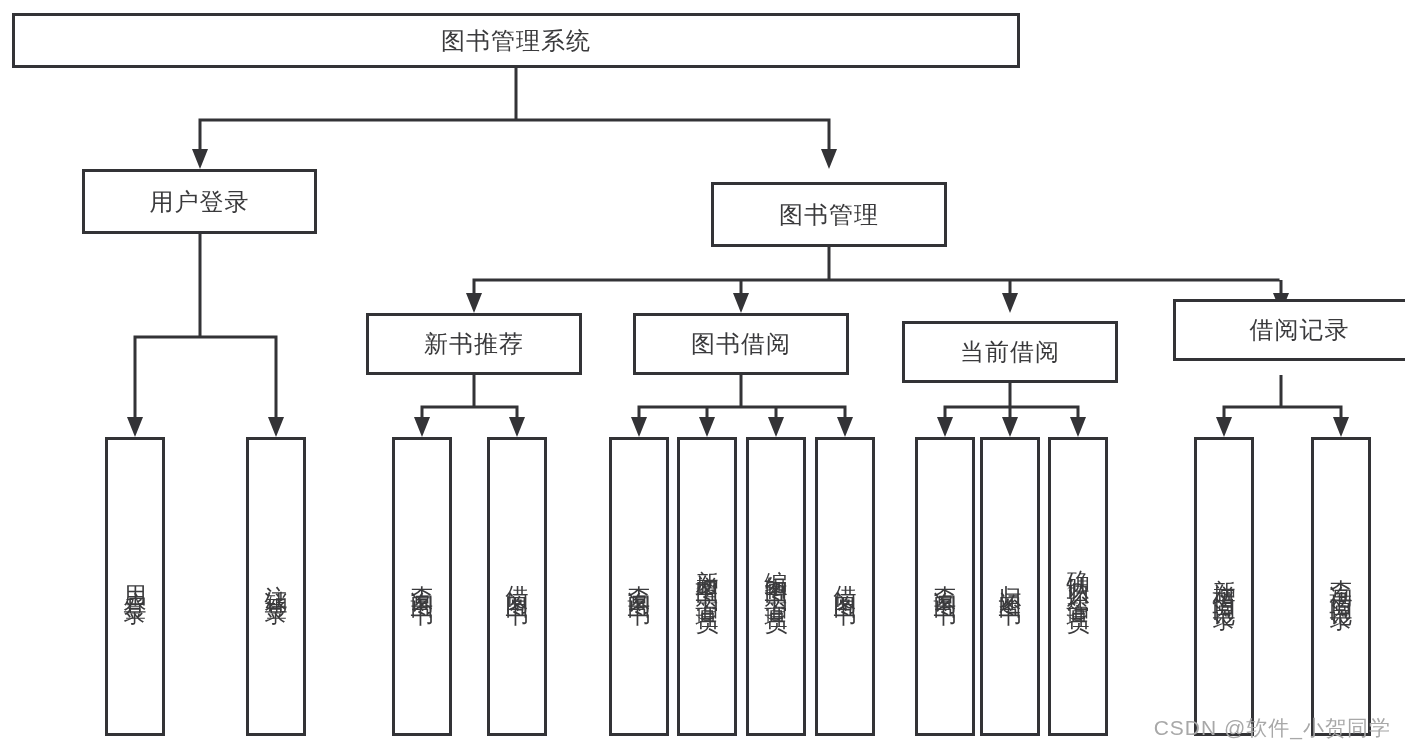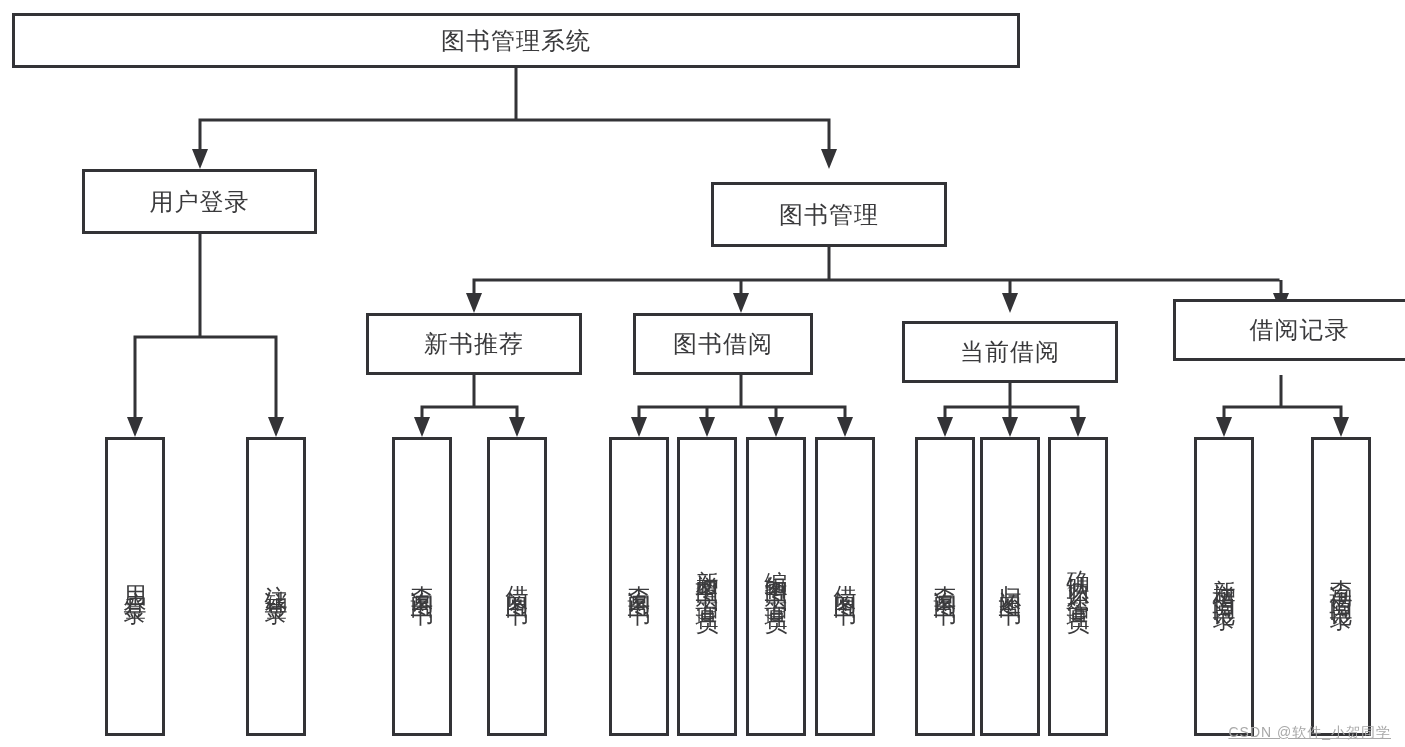--- a/index.html
+++ b/index.html
@@ -34,21 +34,21 @@
     font-size: 24px;
     letter-spacing: 1px;
     text-align: center;
     white-space: nowrap;
   }
   
   .root-box   { left: 12px;   top: 13px;  width: 1008px; height: 55px; }
   .t1-login   { left: 82px;   top: 169px; width: 235px;  height: 65px; }
   .t1-mgmt    { left: 711px;  top: 169px; width: 236px;  height: 65px; margin-top: 13px; }
   .t2-a { left: 366px;  top: 313px; width: 216px; height: 62px; }
-  .t2-b { left: 633px;  top: 313px; width: 180px; height: 62px; }
+  .t2-b { left: 633px;  top: 313px; width: 216px; height: 62px; }
   .t2-c { left: 902px;  top: 321px; width: 216px; height: 62px; }
   .t2-d { left: 1173px; top: 299px; width: 253px; height: 62px; }
   
   .leaf {
     position: absolute;
     top: 437px;
     width: 60px;
     height: 299px;
     box-sizing: border-box;
     border: 3px solid #333336;
@@ -69,25 +69,24 @@
   }
   .a1 { left: 105px; }  .a2 { left: 246px; }
   .b1 { left: 392px; }  .b2 { left: 487px; }
   .c1 { left: 609px; }  .c2 { left: 677px; }  .c3 { left: 746px; }  .c4 { left: 815px; }
   .d1 { left: 915px; }  .d2 { left: 980px; }  .d3 { left: 1048px; }
   .e1 { left: 1194px; } .e2 { left: 1311px; }
   .watermark {
     position: absolute;
     right: 14px;
     bottom: 5px;
-    font-size: 14px;
+    font-size: 21px;
     color: #a8a8a8;
     letter-spacing: 1px;
     white-space: nowrap;
-    text-decoration: underline;
   }
 </style>
 </head>
 <body>
 
 <div class="canvas">
 
   <svg class="connectors" viewBox="0 0 1405 747" xmlns="http://www.w3.org/2000/svg">
     <g stroke="#333336" stroke-width="3" fill="none">
       <path d="M516 68 V120 M198.5 120 H830.5 M200 120 V153 M829 120 V153"></path>

